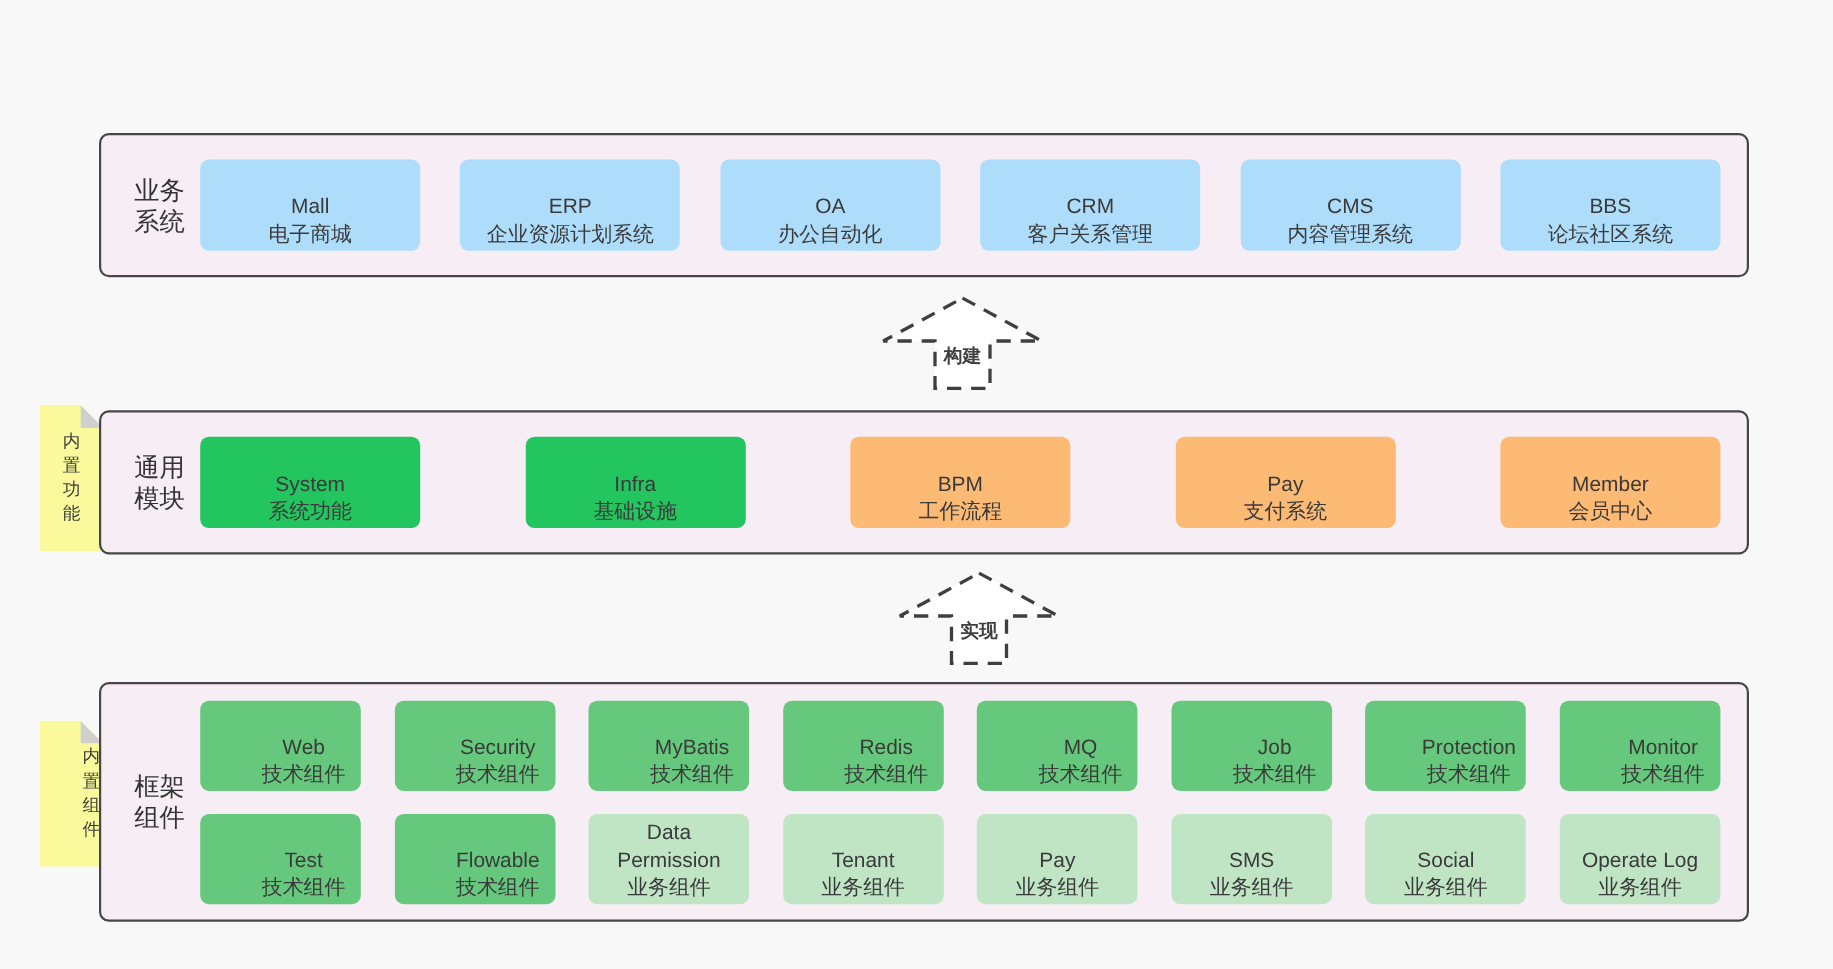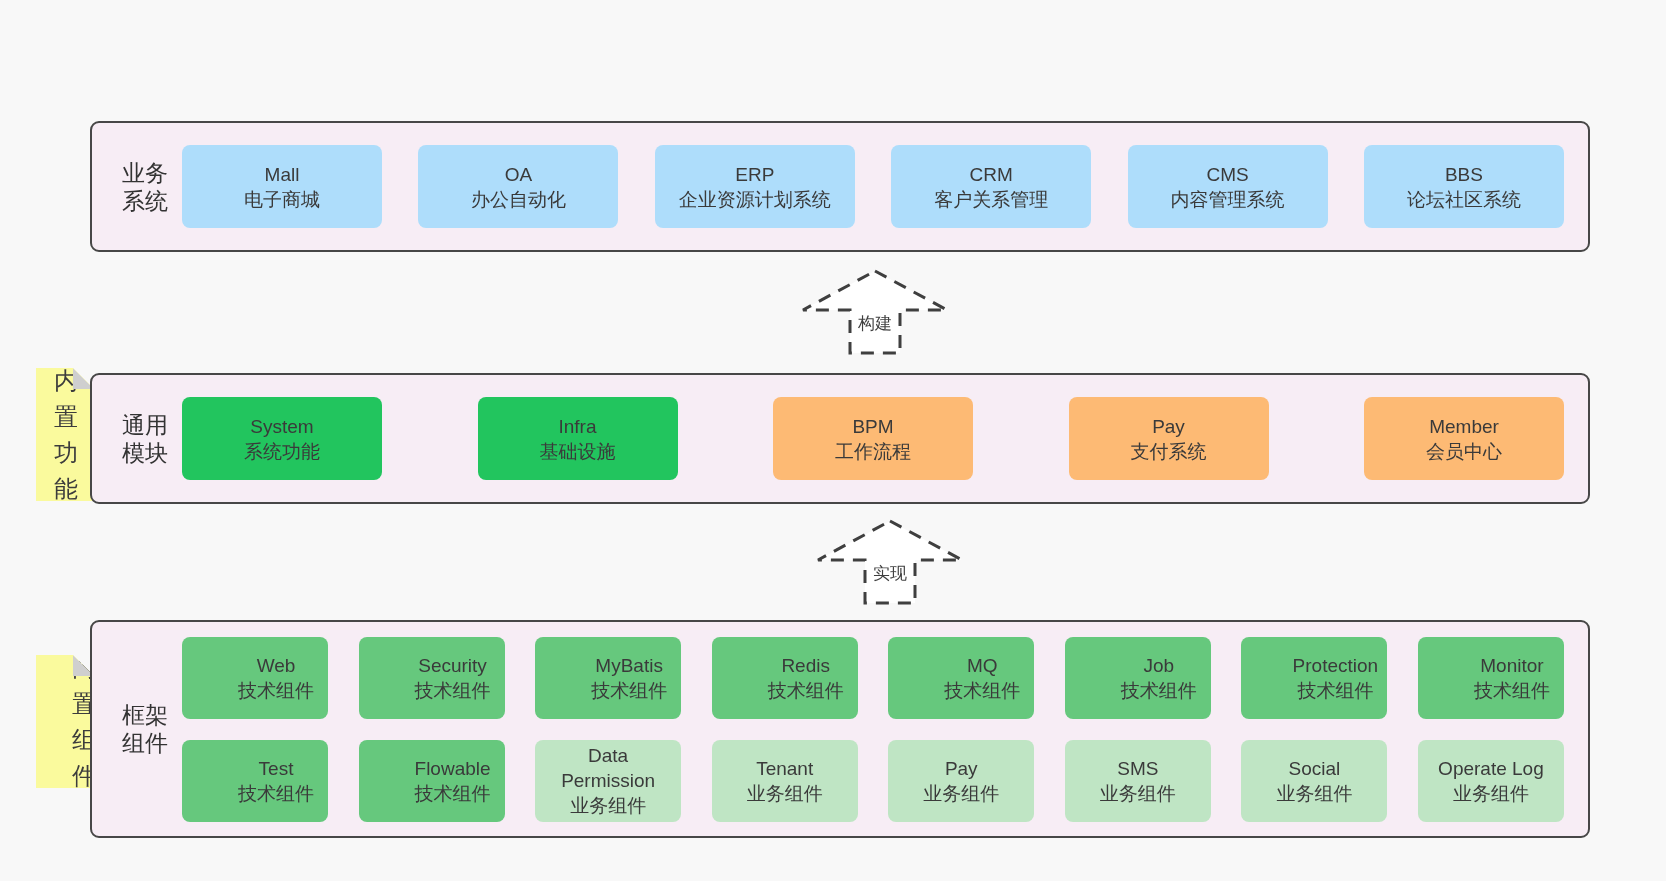--- a/index.html
+++ b/index.html
@@ -47,21 +47,21 @@
     margin-right: 24px;
   }
   .boxes-col { flex-direction: column; gap: 21px; align-items: stretch; }
   .boxes-col .box-row { display: flex; justify-content: space-between; }
 
   .box {
     height: 83px;
     border-radius: 8px;
     display: flex;
     flex-direction: column;
-    justify-content: center;
+    justify-content: flex-end;
     align-items: center;
     text-align: center;
     font-size: 19px;
     line-height: 25px;
     color: #3a3a3a;
     padding: 2px 6px;
   }
   .box-w6 { width: 200px; }
   .box-w8 { width: 146px; height: 82px; }
 
@@ -87,32 +87,33 @@
   .sticky-2 { top: 655px; height: 133px; justify-content: flex-end; }
   .sticky-fold {
     position: absolute;
     top: 0; right: 0;
     width: 21px; height: 21px;
     background: #cfcfcf;
     clip-path: polygon(0 0, 100% 100%, 0 100%);
   }
   .sticky-text {
     width: 22px;
-    font-size: 24px;
-    line-height: 36px;
+    font-size: 16px;
+    line-height: 22px;
     color: #3c3c3c;
     word-break: break-all;
     text-align: center;
   }
 
   
   .arrow {
     position: absolute;
     width: 150px; height: 88px;
     z-index: 0;
+    font-weight: bold;
   }
   .arrow-1 { left: 800px; top: 268px; }
   .arrow-2 { left: 815px; top: 518px; }
   .arrow svg { display: block; }
   .arrow-label {
     position: absolute;
     left: 0; top: 44px;
     width: 100%;
     text-align: center;
     font-size: 17px;
@@ -126,26 +127,26 @@
 <div class="canvas">
 
   <section class="layer layer-business">
     <div class="layer-label">业务系统</div>
     <div class="boxes">
       <div class="box box-w6 t-blue">
         <div>Mall</div>
         <div>电子商城</div>
       </div>
       <div class="box box-w6 t-blue">
+        <div>ERP</div>
+        <div>企业资源计划系统</div>
+      </div>
+      <div class="box box-w6 t-blue">
         <div>OA</div>
         <div>办公自动化</div>
-      </div>
-      <div class="box box-w6 t-blue">
-        <div>ERP</div>
-        <div>企业资源计划系统</div>
       </div>
       <div class="box box-w6 t-blue">
         <div>CRM</div>
         <div>客户关系管理</div>
       </div>
       <div class="box box-w6 t-blue">
         <div>CMS</div>
         <div>内容管理系统</div>
       </div>
       <div class="box box-w6 t-blue">

